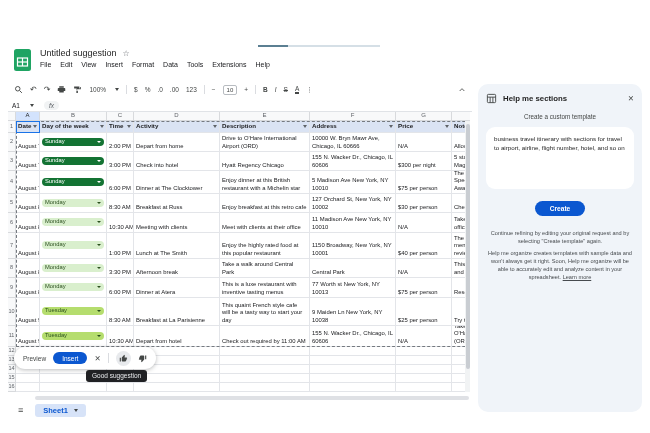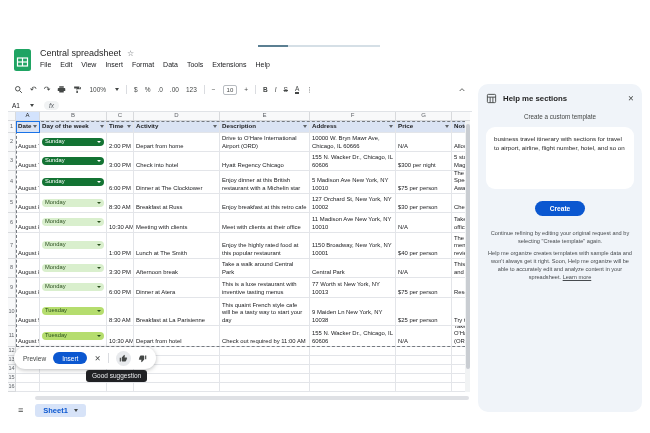--- a/index.html
+++ b/index.html
@@ -104,21 +104,21 @@
     <div class="sheets-logo">
       <svg width="17" height="22" viewBox="0 0 17 22">
           <rect x="0" y="0" width="17" height="22" rx="2.5" fill="#1fa463"></rect>
           <rect x="3.5" y="9" width="10" height="8" fill="none" stroke="#fff" stroke-width="1.2"></rect>
           <line x1="3.5" y1="13" x2="13.5" y2="13" stroke="#fff" stroke-width="1.2"></line>
           <line x1="8.5" y1="9" x2="8.5" y2="17" stroke="#fff" stroke-width="1.2"></line>
         </svg>
     </div>
     <div class="title-block">
       <div class="doc-title-row">
-        <span class="doc-title">Central spreadsheet</span>
+        <span class="doc-title">Untitled suggestion</span>
         <span class="star">☆</span>
       </div>
       <div class="menubar">
         <span>File</span>
         <span>Edit</span>
         <span>View</span>
         <span>Insert</span>
         <span>Format</span>
         <span>Data</span>
         <span>Tools</span>

